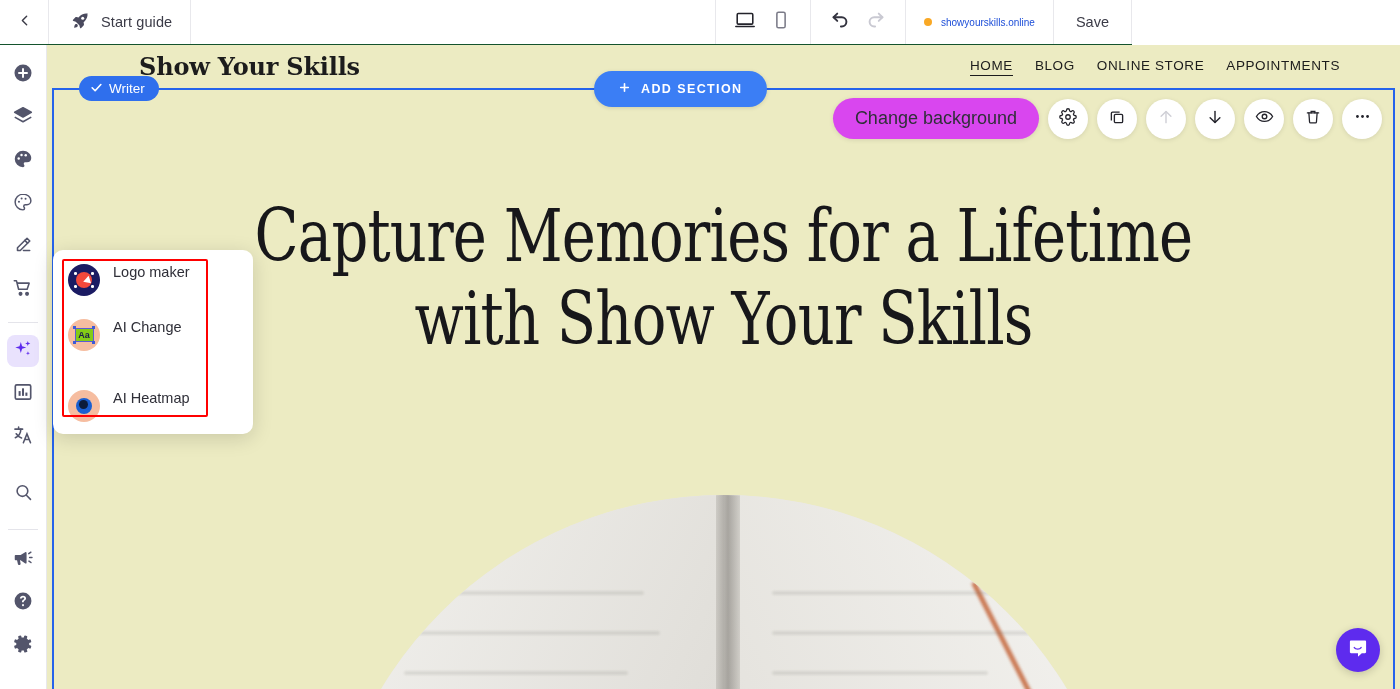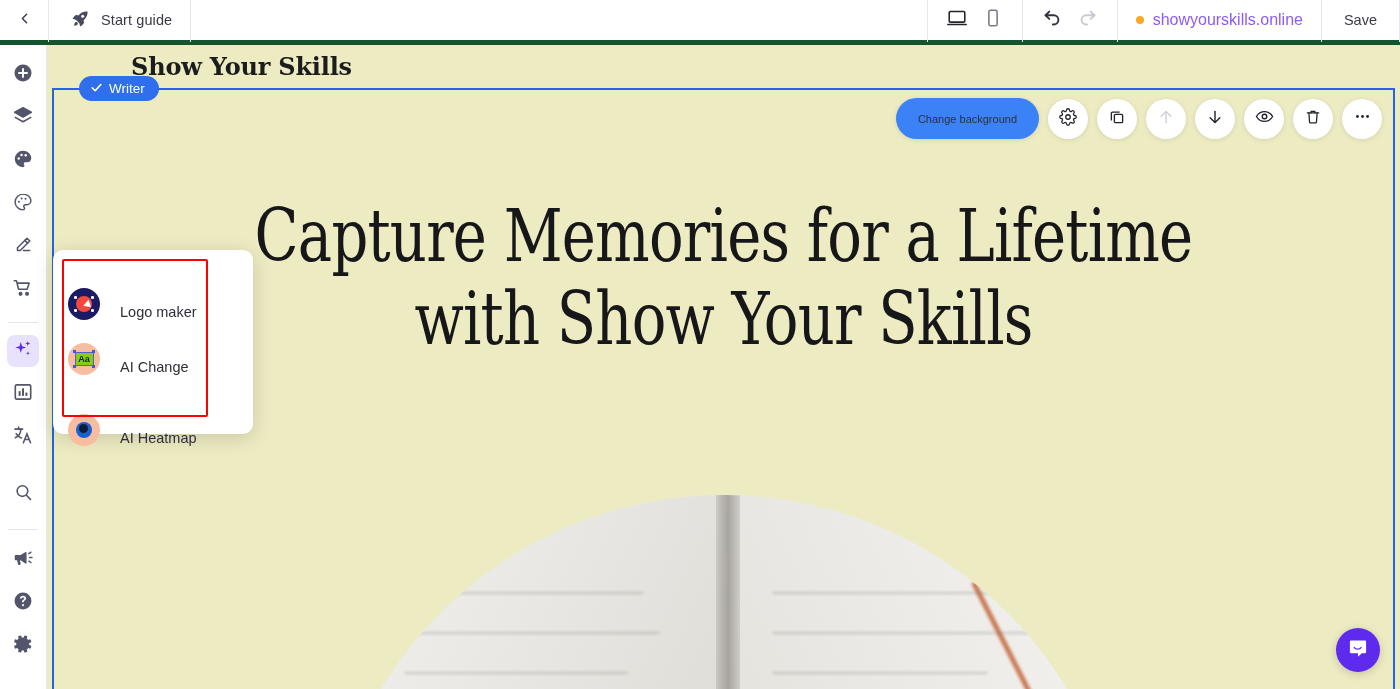--- a/index.html
+++ b/index.html
@@ -6,23 +6,23 @@
   html, body {
     width: 1400px; height: 689px;
     font-family: "Liberation Sans", sans-serif;
     overflow: hidden;
     background: #ffffff;
   }
 
   
   .topbar {
     position: absolute; top: 0; left: 0;
-    width: 1400px; height: 45px;
+    width: 1132px; height: 45px;
     background: #ffffff;
-    border-bottom: 5px solid #14532d;
+    border-bottom: 1px solid #14532d;
     display: flex; align-items: center;
     z-index: 60;
   }
   .tb-back {
     width: 48px; height: 44px;
     display: flex; align-items: center; justify-content: center;
     cursor: pointer;
   }
   .tb-divider { width: 1px; height: 44px; background: #e8e8ec; }
   .tb-startguide {
@@ -41,21 +41,21 @@
     cursor: pointer; border-radius: 5px;
   }
   .tb-history { display: flex; align-items: center; gap: 10px; padding: 0 16px; }
   .hist-btn { width: 26px; height: 26px; display: flex; align-items: center; justify-content: center; cursor: pointer; }
 
   .tb-domain {
     display: flex; align-items: center; gap: 9px;
     padding: 0 18px; height: 44px; cursor: pointer;
   }
   .dot-live { width: 8px; height: 8px; border-radius: 50%; background: #f9a825; }
-  .tb-domain .lbl { font-size: 16px; color: #8b5cf6; }
+  .tb-domain .lbl { font-size: 10px; color: #1d4ed8; }
 
   .tb-save, .tb-preview {
     font-size: 14.5px; color: #3b3b47; padding: 0 22px; height: 44px;
     display: flex; align-items: center; cursor: pointer;
   }
   .tb-update {
     background: #5e2bee; color: #fff;
     font-size: 15px; font-weight: bold;
     height: 45px; display: flex; align-items: center; justify-content: center;
     padding: 0 28px; min-width: 168px; cursor: pointer;
@@ -83,21 +83,21 @@
   .rail-sep2 { width: 30px; height: 1px; background: #e4e4ea; margin: 8px 0 14px; }
 
   
   .canvas {
     position: absolute; top: 45px; left: 47px;
     width: 1353px; height: 644px;
     background: #ecebc2;
     overflow: hidden;
   }
   .site-header {
-    position: absolute; top: 0; left: 0; right: 0; height: 43px;
+    position: absolute; top: 0; left: 8px; right: 0; height: 43px;
     display: flex; align-items: center;
     padding: 0 60px 0 84px;
   }
   .site-logo {
     font-family: "DejaVu Serif", "Liberation Serif", serif;
     font-size: 24px; font-weight: bold; color: #1c1c1c;
     letter-spacing: -0.2px;
   }
   .site-nav { margin-left: auto; display: flex; align-items: center; gap: 22px; }
   .site-nav a {
@@ -138,23 +138,23 @@
     box-shadow: 0 1px 4px rgba(0,0,0,.12);
   }
 
   
   .sec-tools {
     position: absolute; top: 53px; right: 18px;
     display: flex; align-items: center; gap: 9px;
     z-index: 30;
   }
   .chg-bg {
-    background: #3b82f6; border-radius: 22px; height: 41px;
+    background: #d946ef; border-radius: 22px; height: 41px;
     display: flex; align-items: center; padding: 0 22px;
-    font-size: 11px; color: #2f2f38; cursor: pointer;
+    font-size: 18px; color: #2f2f38; cursor: pointer;
     box-shadow: 0 1px 5px rgba(0,0,0,.10);
   }
   .tool-circ {
     width: 40px; height: 40px; border-radius: 50%;
     background: #fff; display: flex; align-items: center; justify-content: center;
     cursor: pointer; box-shadow: 0 1px 5px rgba(0,0,0,.10);
     color: #23232b;
   }
   .tool-circ.disabled { color: #cfcfd6; cursor: default; }
 
@@ -209,21 +209,21 @@
   }
   .ai-hl {
     position: absolute; left: 62px; top: 259px;
     width: 146px; height: 158px;
     border: 2.5px solid #ff0000;
     border-radius: 2px;
     z-index: 80; pointer-events: none;
   }
   .ai-item {
     position: absolute; left: 0; width: 200px; height: 56px;
-    display: flex; align-items: flex-end; gap: 20px;
+    display: flex; align-items: flex-start; gap: 13px;
     padding-left: 15px; cursor: pointer;
   }
   .ai-item .lbl { font-size: 14.5px; color: #2f2f38; }
   .ai-ico { width: 32px; height: 32px; border-radius: 50%; position: relative; flex: none; }
 
   .ico-logo { background: #1b1b63; }
   .ico-logo .cir {
     position: absolute; left: 8px; top: 8px; width: 16px; height: 16px;
     border-radius: 50%; background: #f4493c;
   }
@@ -455,33 +455,47 @@
           </svg>
       </span>
     </div>
   </div>
 </div>
 
 <div class="canvas">
 
   <div class="site-header">
     <div class="site-logo">Show Your Skills</div>
+    <div class="site-nav">
+      <a class="current">HOME</a>
+      <a>BLOG</a>
+      <a>ONLINE STORE</a>
+      <a>APPOINTMENTS</a>
+    </div>
   </div>
 
   <div class="sec-frame"></div>
 
   <div class="sec-badge">
     <span>
       <svg width="13" height="13" viewBox="0 0 24 24" fill="none" stroke="#fff" stroke-width="3" stroke-linecap="round" stroke-linejoin="round">
           <polyline points="4 12.5 9.5 18 20 6.5"></polyline>
         </svg>
     </span>
     <span>Writer</span>
   </div>
 
+  <div class="add-section">
+    <span>
+      <svg width="13" height="13" viewBox="0 0 24 24" fill="none" stroke="#fff" stroke-width="3" stroke-linecap="round">
+          <path d="M12 5v14M5 12h14"></path>
+        </svg>
+    </span>
+    <span>ADD SECTION</span>
+  </div>
 
   <div class="sec-tools">
     <div class="chg-bg">Change background</div>
     <div class="tool-circ">
       <span>
         <svg width="18" height="18" viewBox="0 0 24 24" fill="none" stroke="#23232b" stroke-width="1.7">
             <circle cx="12" cy="12" r="3"></circle>
             <path d="M19.4 15a1.65 1.65 0 0 0 .33 1.82l.06.06a2 2 0 1 1-2.83 2.83l-.06-.06a1.65 1.65 0 0 0-1.82-.33 1.65 1.65 0 0 0-1 1.51V21a2 2 0 1 1-4 0v-.09A1.65 1.65 0 0 0 9 19.4a1.65 1.65 0 0 0-1.82.33l-.06.06a2 2 0 1 1-2.83-2.83l.06-.06A1.65 1.65 0 0 0 4.6 15a1.65 1.65 0 0 0-1.51-1H3a2 2 0 1 1 0-4h.09A1.65 1.65 0 0 0 4.6 9a1.65 1.65 0 0 0-.33-1.82l-.06-.06a2 2 0 1 1 2.83-2.83l.06.06A1.65 1.65 0 0 0 9 4.6a1.65 1.65 0 0 0 1-1.51V3a2 2 0 1 1 4 0v.09a1.65 1.65 0 0 0 1 1.51 1.65 1.65 0 0 0 1.82-.33l.06-.06a2 2 0 1 1 2.83 2.83l-.06.06A1.65 1.65 0 0 0 19.4 9v0a1.65 1.65 0 0 0 1.51 1H21a2 2 0 1 1 0 4h-.09a1.65 1.65 0 0 0-1.51 1z"></path>
           </svg>
       </span>

